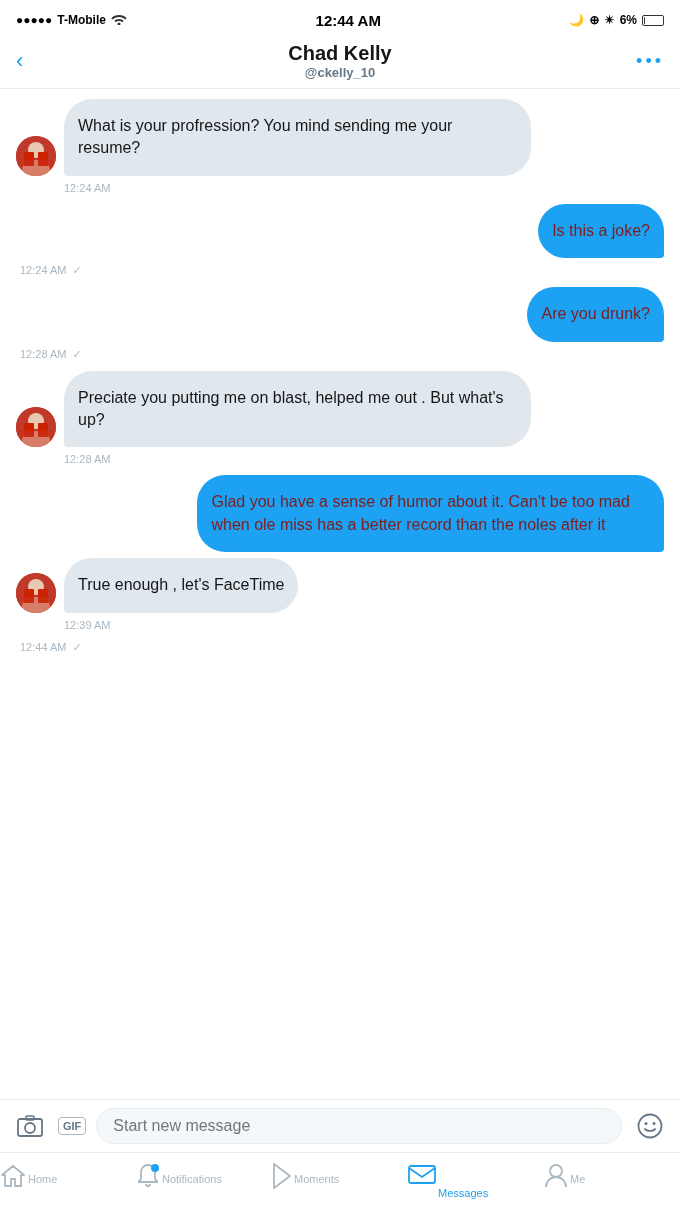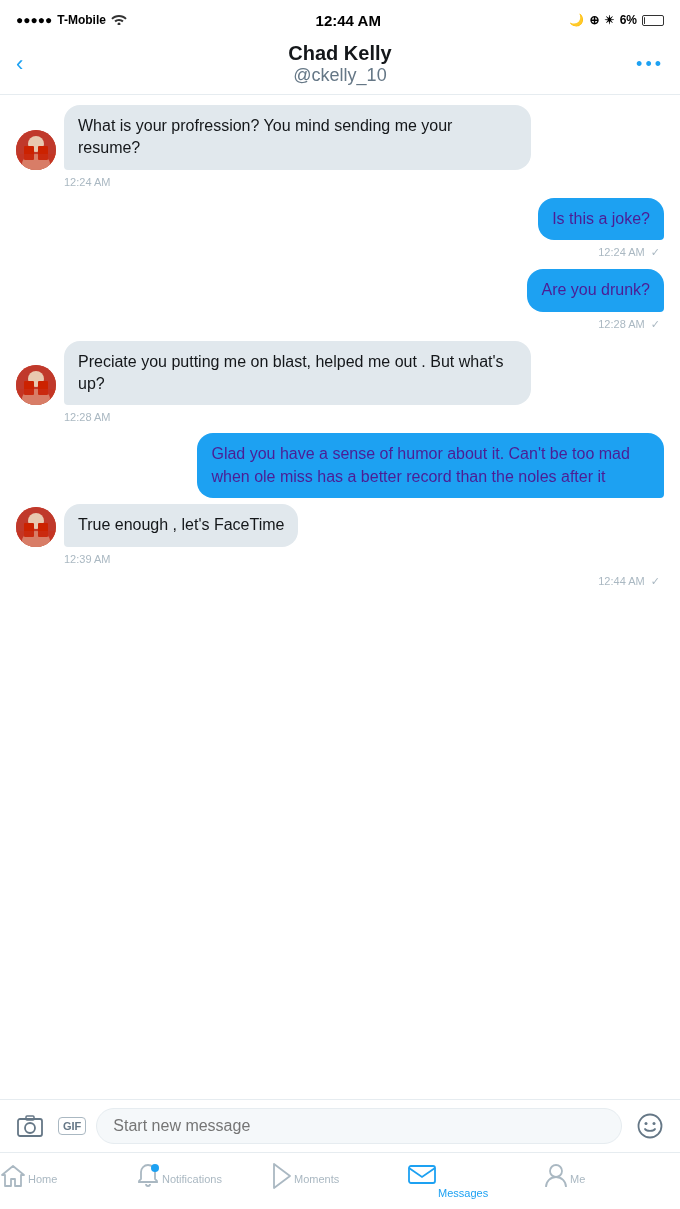--- a/index.html
+++ b/index.html
@@ -53,22 +53,23 @@
     .nav-title {
       text-align: center;
       flex: 1;
     }
     .nav-title .name {
       font-size: 20px;
       font-weight: 700;
       color: #14171a;
     }
     .nav-title .handle {
-      font-size: 18px;
+      font-size: 13px;
       color: #657786;
+      font-weight: bold;
     }
     .nav-more {
       color: #1da1f2;
       font-size: 20px;
       width: 40px;
       text-align: right;
       cursor: pointer;
       letter-spacing: 2px;
     }
 
@@ -104,43 +105,43 @@
     .avatar-placeholder::after {
       content: '';
       position: absolute;
       bottom: 0; left: 0; right: 0;
       height: 40%;
       background: rgba(200,50,30,0.5);
     }
 
     .bubble {
       max-width: 72%;
-      padding: 10px 14px;
-      border-radius: 16px;
+      padding: 16px 14px;
+      border-radius: 28px;
       font-size: 16px;
       line-height: 1.4;
     }
     .bubble.received {
       background: #e1e8ed;
       color: #14171a;
       border-bottom-left-radius: 4px;
     }
     .bubble.sent {
       background: #1da1f2;
-      color: #4c1d95;
+      color: #7f1d1d;
       border-bottom-right-radius: 4px;
     }
 
     .msg-meta {
       font-size: 11px;
       color: #aab8c2;
       margin: 2px 4px 10px;
     }
     .msg-meta.sent {
-      text-align: right;
+      text-align: left;
     }
     .msg-meta.received {
       margin-left: 48px;
     }
 
     .checkmark {
       color: #aab8c2;
       font-size: 11px;
       margin-left: 3px;
     }

